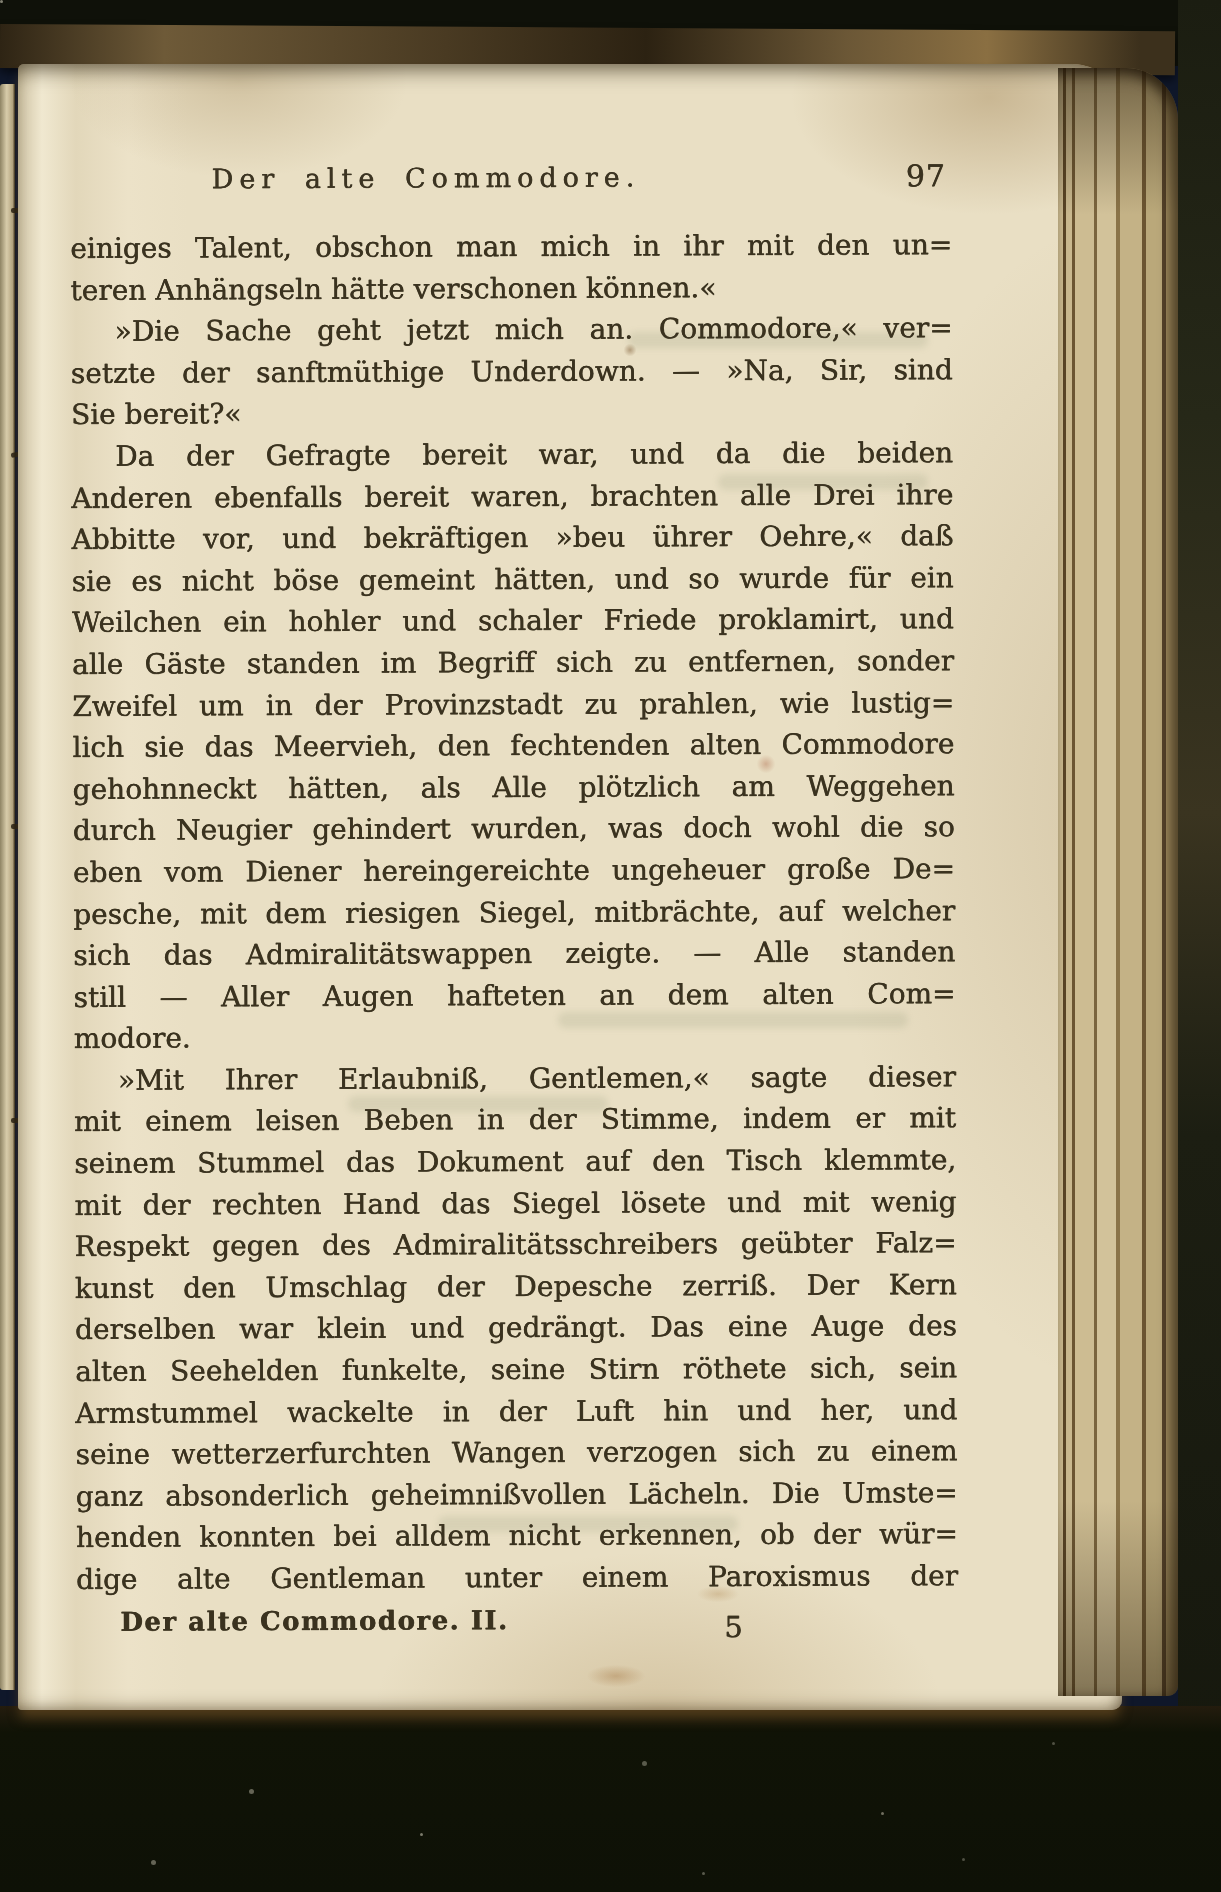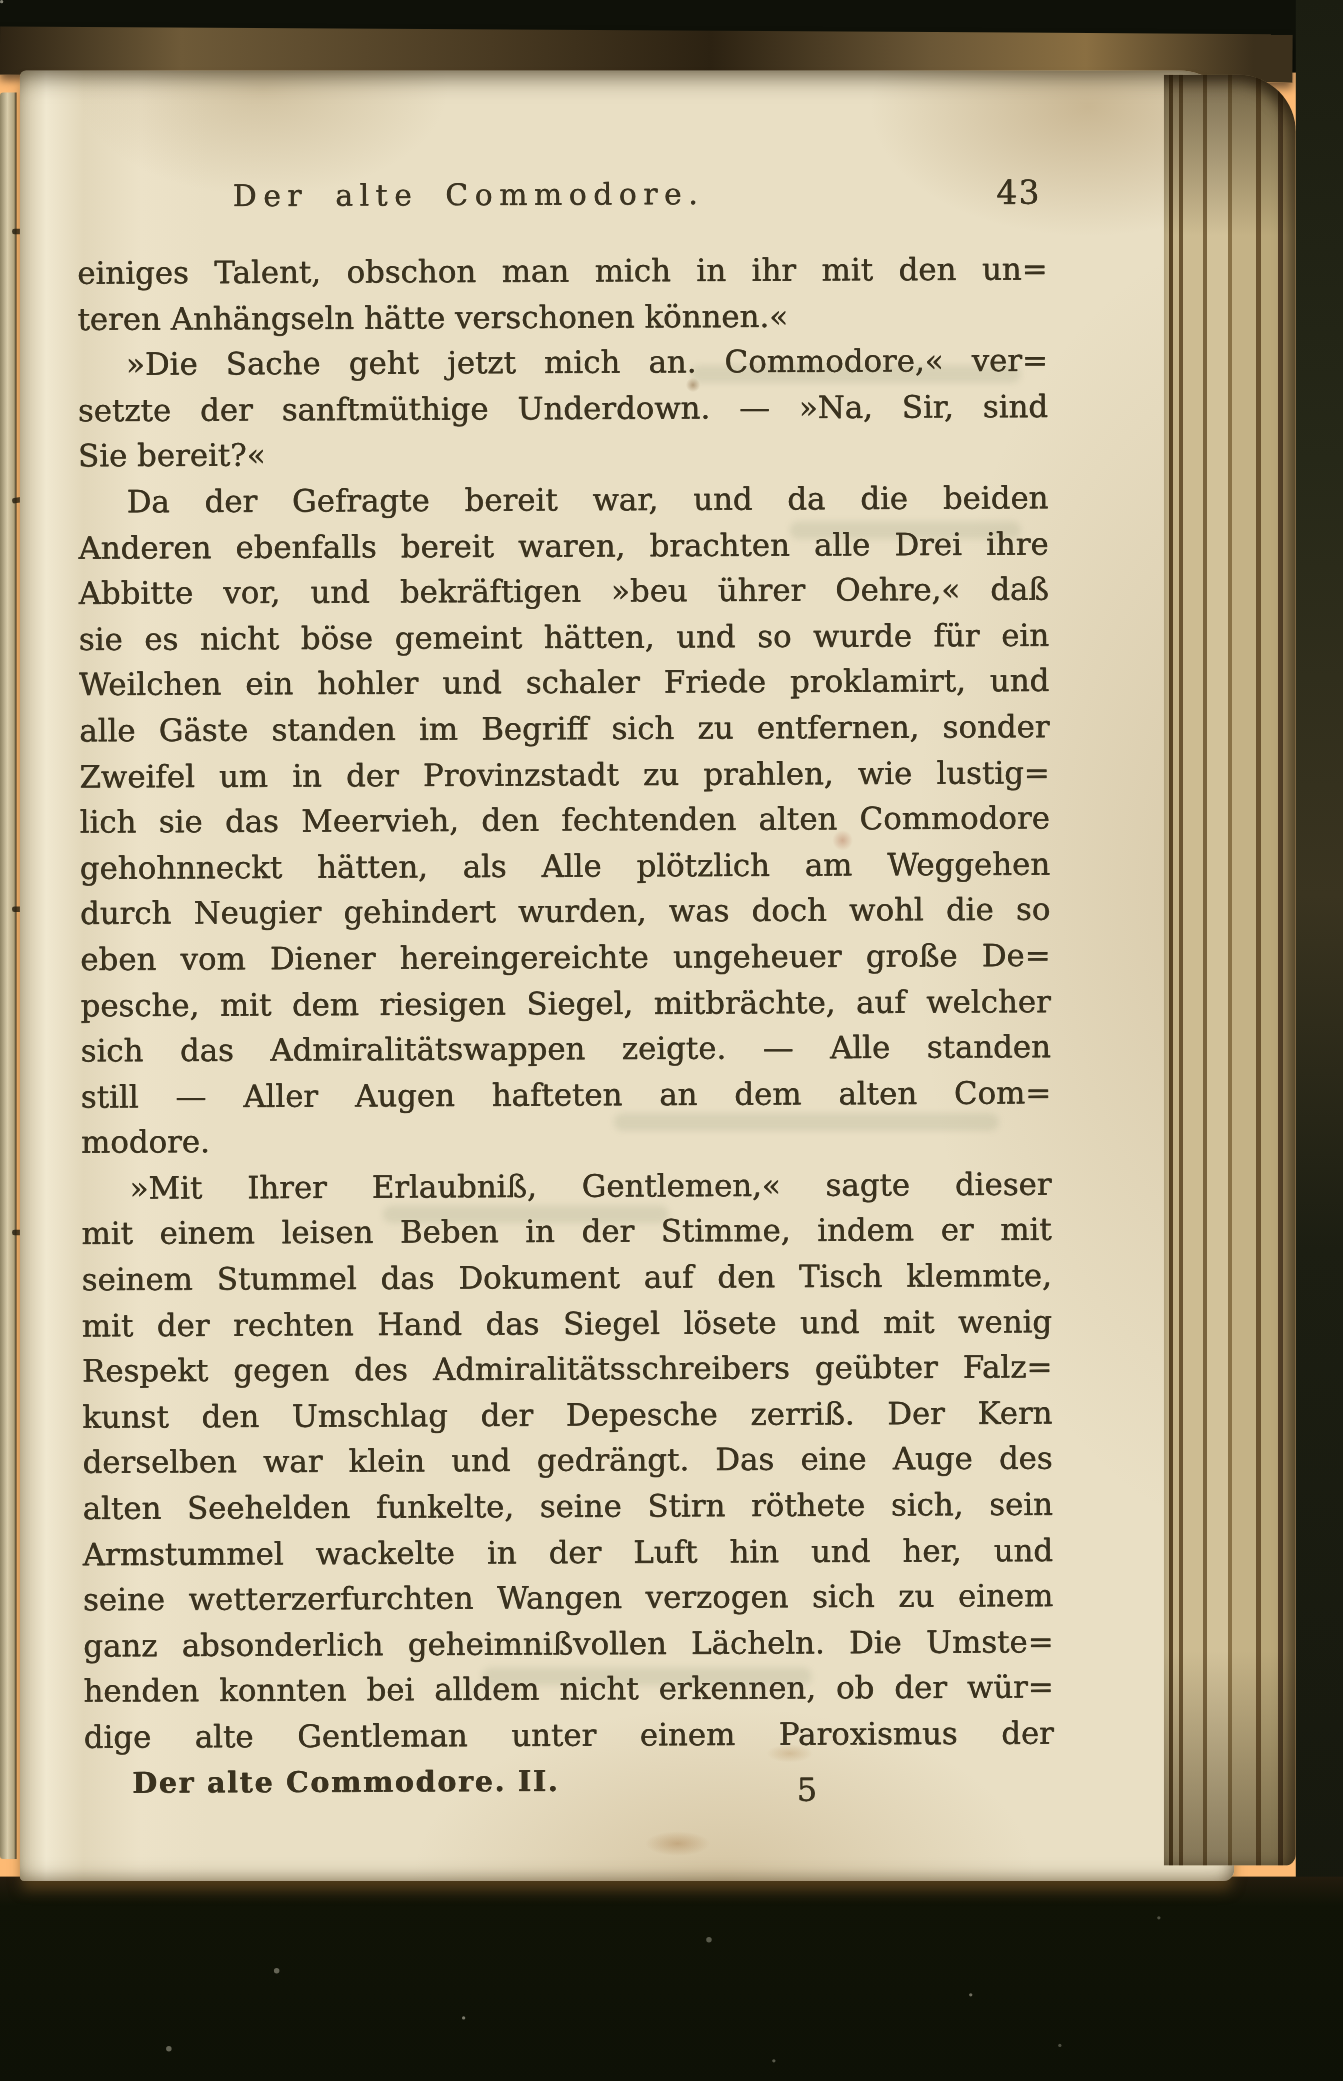--- a/index.html
+++ b/index.html
@@ -1,18 +1,18 @@
 <!DOCTYPE html>
 <html><head>
 <meta charset="utf-8">
 <style>
   html,body{margin:0;padding:0;background:#0d0f09;}
   .scene{
     position:relative;width:1221px;height:1892px;overflow:hidden;
-    background:#fdba74;
+    background:#0f172a;
     font-family:"DejaVu Serif", serif;
   }
   
   .cover-top{
     position:absolute;left:0;top:0;width:100%;height:66px;
     background:#0f1109;
   }
   .leather-band{
     position:absolute;left:0;top:24px;width:1175px;height:44px;
     background:linear-gradient(90deg,#2e2414 0%,#6e5a38 14%,#493a22 38%,#2c2212 55%,#6b5736 72%,#8a6f42 84%,#3c301c 97%);
@@ -135,21 +135,21 @@
   <div class="page">
     <div class="ghost g1"></div>
     <div class="ghost g2"></div>
     <div class="ghost g3"></div>
     <div class="ghost g4"></div>
     <div class="ghost g5"></div>
 
     <div class="print">
       <div class="running-header">
         <span class="header-title">Der alte Commodore.</span>
-        <span class="page-number">43</span>
+        <span class="page-number">97</span>
       </div>
 
       <div class="body-text">
           <div class="line just">einiges Talent, obschon man mich in ihr mit den un=</div>
           <div class="line noj">teren Anhängseln hätte verschonen können.«</div>
           <div class="line just indent">»Die Sache geht jetzt mich an. Commodore,« ver=</div>
           <div class="line just">setzte der sanftmüthige Underdown. — »Na, Sir, sind</div>
           <div class="line noj">Sie bereit?«</div>
           <div class="line just indent">Da der Gefragte bereit war, und da die beiden</div>
           <div class="line just">Anderen ebenfalls bereit waren, brachten alle Drei ihre</div>

